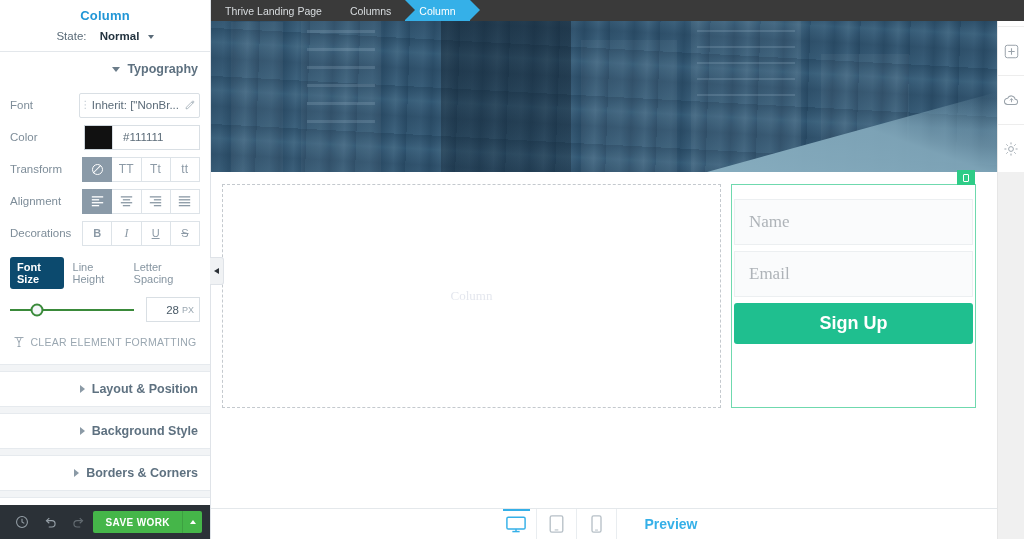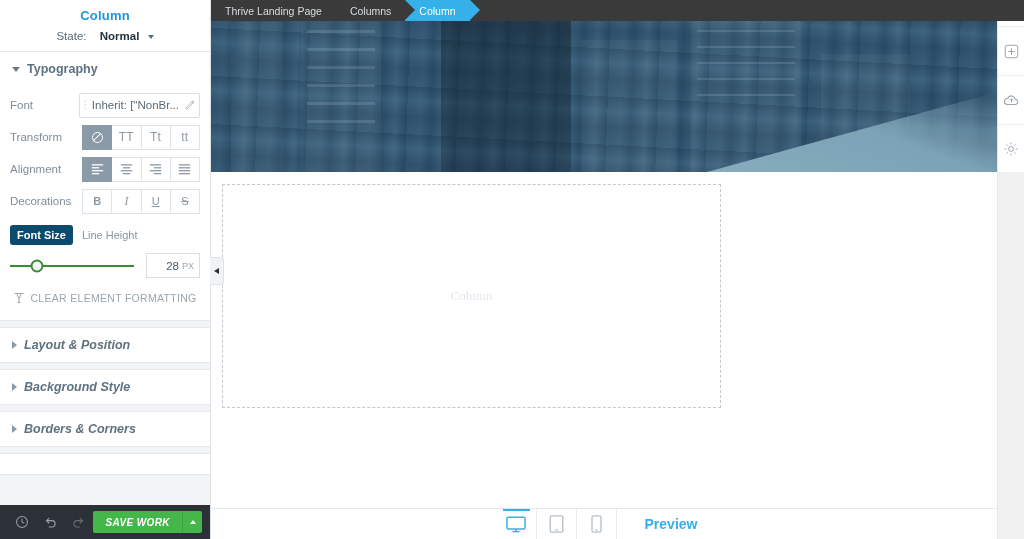--- a/index.html
+++ b/index.html
@@ -43,20 +43,21 @@
 
   .panel {
     background: #fff; margin: 0 0 0 0;
     border-bottom: 1px solid #e6eaee;
   }
   .panel-head {
     display: flex; align-items: center;
     padding: 10px 12px; font-size: 12.5px;
     font-weight: bold; color: #5e7180;
     background: #fff;
+    justify-content: flex-end;
   }
   .tri-d {
     width: 0; height: 0; margin-right: 7px;
     border-left: 4px solid transparent; border-right: 4px solid transparent;
     border-top: 5px solid #6b7c89;
   }
   .tri-r {
     width: 0; height: 0; margin-right: 7px;
     border-top: 4px solid transparent; border-bottom: 4px solid transparent;
     border-left: 5px solid #8b9aa6;
@@ -144,26 +145,26 @@
 
   .clearrow {
     display: flex; align-items: center; justify-content: center;
     padding: 10px 0 6px 0; font-size: 10.5px;
     color: #9aa7b1; letter-spacing: .3px;
   }
   .clearrow svg { margin-right: 5px; }
 
   .collapsed-panel {
     background: #fff; margin-top: 6px;
-    border-top: 1px solid #e6eaee; border-bottom: 1px solid #e6eaee; font-style: italic;
+    border-top: 1px solid #e6eaee; border-bottom: 1px solid #e6eaee;
   }
 
   .sb-foot {
     height: 34px; background: #2b3137;
-    display: flex; align-items: center; padding: 0 8px; font-style: italic;
+    display: flex; align-items: center; padding: 0 8px;
   }
   .footicon { width: 28px; display: flex; align-items: center; justify-content: center; }
   .savebtn {
     margin-left: auto; display: flex; align-items: center;
     height: 22px; background: #45b649; border-radius: 2px;
     color: #fff; font-size: 10px; font-weight: bold; letter-spacing: .4px;
   }
   .savebtn .txt { padding: 0 12px; }
   .savebtn .arrow {
     width: 20px; height: 22px; border-left: 1px solid #3da041;
@@ -362,20 +363,29 @@
                 <span class="field-txt">Inherit: ["NonBr...</span>
                 <span class="pencil">
                   <svg width="11" height="11" viewBox="0 0 16 16">
                     <path d="M12.1 1.9a1.3 1.3 0 0 1 1.9 1.9l-.8.8-1.9-1.9.8-.8zM10.6 3.4l1.9 1.9-7.1 7.1-2.4.5.5-2.4 7.1-7.1z" fill="none" stroke="#8c9aa6" stroke-width="1"></path>
                   </svg>
                 </span>
               </div>
             </div>
           </div>
 
+          <div class="row">
+            <div class="row-lbl">Color</div>
+            <div class="ctl">
+              <div class="swatch-wrap">
+                <div class="swatch"></div>
+                <div class="swatch-field">#111111</div>
+              </div>
+            </div>
+          </div>
 
           <div class="row">
             <div class="row-lbl">Transform</div>
             <div class="ctl" style="display:flex;justify-content:flex-end;">
               <div class="seg">
                 <div class="btn active">
                     <span class="no-sym"></span>
                   </div>
                 <div class="btn tt">TT</div>
                 <div class="btn tt">Tt</div>
@@ -440,20 +450,21 @@
                 <div class="btn i">I</div>
                 <div class="btn u">U</div>
                 <div class="btn s">S</div>
               </div>
             </div>
           </div>
 
           <div class="tabsrow">
             <div class="mtab active">Font Size</div>
             <div class="mtab">Line Height</div>
+            <div class="mtab">Letter Spacing</div>
           </div>
 
           <div class="sliderrow">
             <div class="track">
               <div class="knob"></div>
             </div>
             <div class="numbox">
               <span>28</span>
               <span class="unit">PX</span>
             </div>
@@ -546,20 +557,32 @@
       <div class="hero-win" style="left:486px;top:94px;width:98px;height:2px;"></div>
       <div class="hero-sky"></div>
     </div>
 
     <div class="canvas-body">
 
       <div class="col-empty">
         <span class="col-empty-txt">Column</span>
       </div>
 
+      <div class="col-form">
+        <div class="badge">
+          <span class="badge-glyph"></span>
+        </div>
+        <div class="inp">
+          <span>Name</span>
+        </div>
+        <div class="inp">
+          <span>Email</span>
+        </div>
+        <div class="signup">Sign Up</div>
+      </div>
 
     </div>
 
   </div>
 
   <div class="topbar">
     <div class="crumb">Thrive Landing Page</div>
     <div class="crumb arrow-prev">Columns</div>
     <div class="crumb active">Column</div>
   </div>

